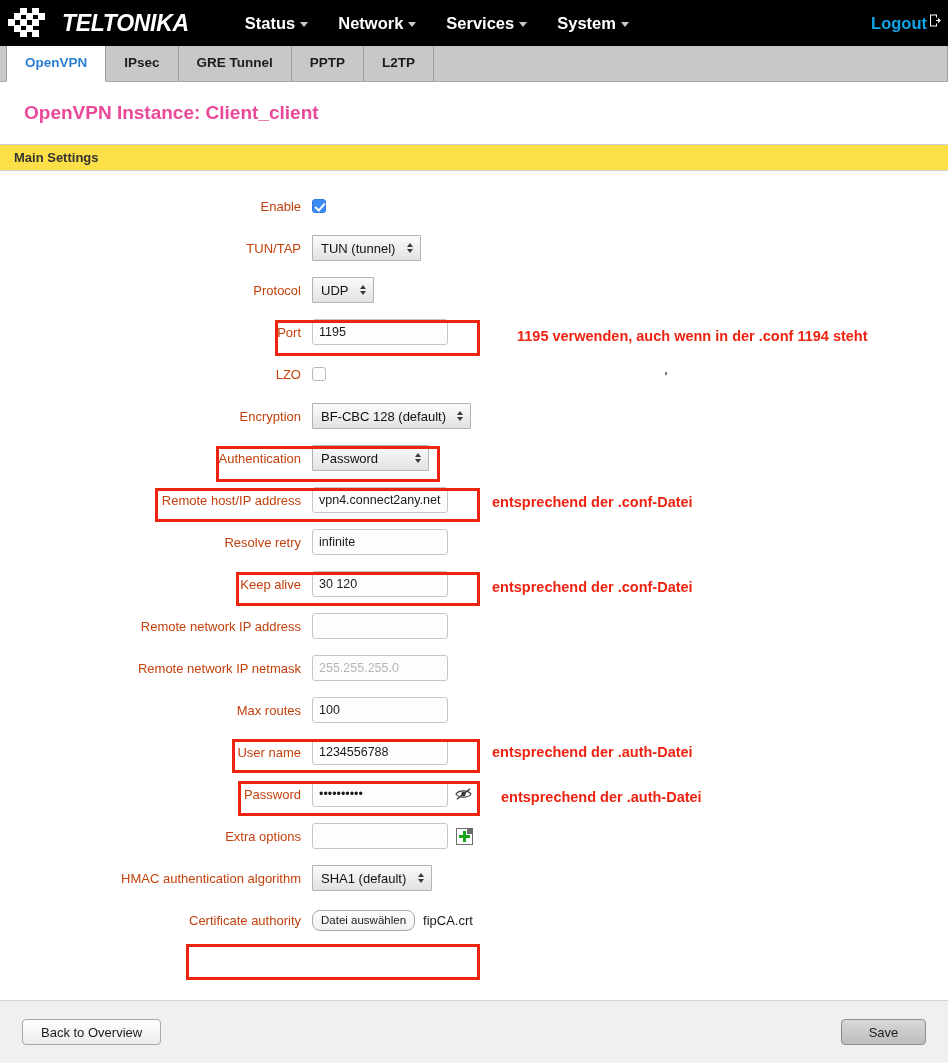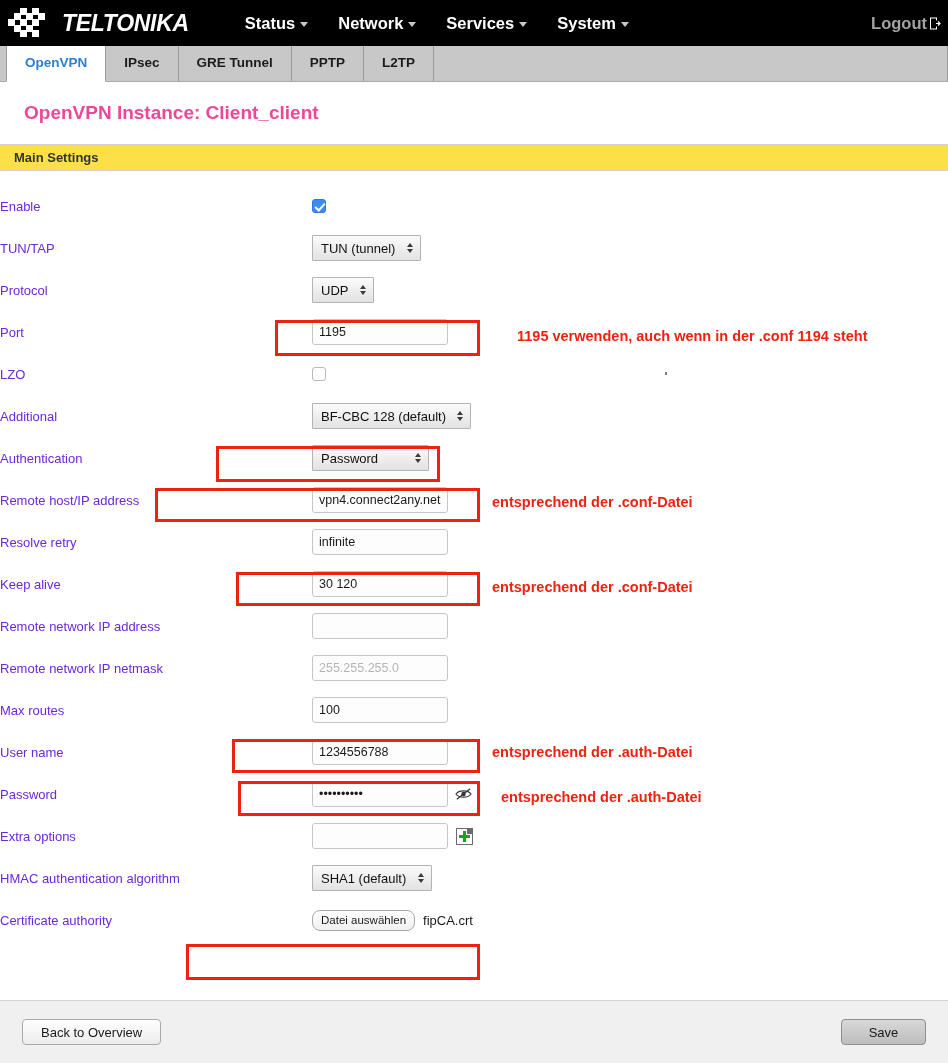--- a/index.html
+++ b/index.html
@@ -31,22 +31,22 @@
     color:#ffffff; font-weight:bold; font-size:16.5px;
     display:flex; align-items:center; gap:5px; cursor:pointer;
   }
   .caret-down {
     width:0; height:0; border-left:4px solid transparent;
     border-right:4px solid transparent; border-top:5px solid #c9c9c9;
     margin-top:3px;
   }
   .logout {
     position:absolute; right: 6px; top: 50%; transform: translateY(-50%);
-    color:#a3a3a3; font-weight:bold; font-size:16.5px;
-    display:flex; align-items:center; gap:2px; cursor:pointer;
+    color:#0ea5e9; font-weight:bold; font-size:16.5px;
+    display:flex; align-items:flex-start; gap:2px; cursor:pointer;
   }
   .logout-icon { width:13px; height:14px; }
 
   
   .tabstrip {
     height: 36px; background:#c8c8c8;
     border-bottom: 1px solid #aaaaaa;
     display:flex; align-items:flex-end;
     padding-left: 6px;
   }
@@ -85,23 +85,23 @@
   }
 
   
   .form { padding-top: 14px; position:relative; }
   .row {
     display:flex; align-items:center;
     height: 42px;
     position:relative;
   }
   .row-label {
-    width: 312px; text-align:left;
+    width: 312px; text-align:right;
     padding-right: 11px;
-    font-size:13px; color:#6d28d9;
+    font-size:13px; color:#c2410c;
     white-space:nowrap;
   }
   .ctl { display:flex; align-items:center; }
 
   input.txt {
     height: 26px; width: 136px;
     border:1px solid #c6c6c6; border-radius:3px;
     background:#fdfdfd;
     padding: 0 6px;
     font-family:"Liberation Sans", sans-serif; font-size:12.5px;
@@ -330,21 +330,21 @@
   </div>
 
   <div class="row">
     <div class="row-label">LZO</div>
     <div class="ctl">
         <span class="cb"></span>
       </div>
   </div>
 
   <div class="row">
-    <div class="row-label">Additional</div>
+    <div class="row-label">Encryption</div>
     <div class="ctl">
       <span class="selwrap">
         <select class="sel">
           <option>BF-CBC 128 (default)</option>
         </select>
         <span class="arrows">
             <i class="up"></i>
             <i class="dn"></i>
           </span>
       </span>

